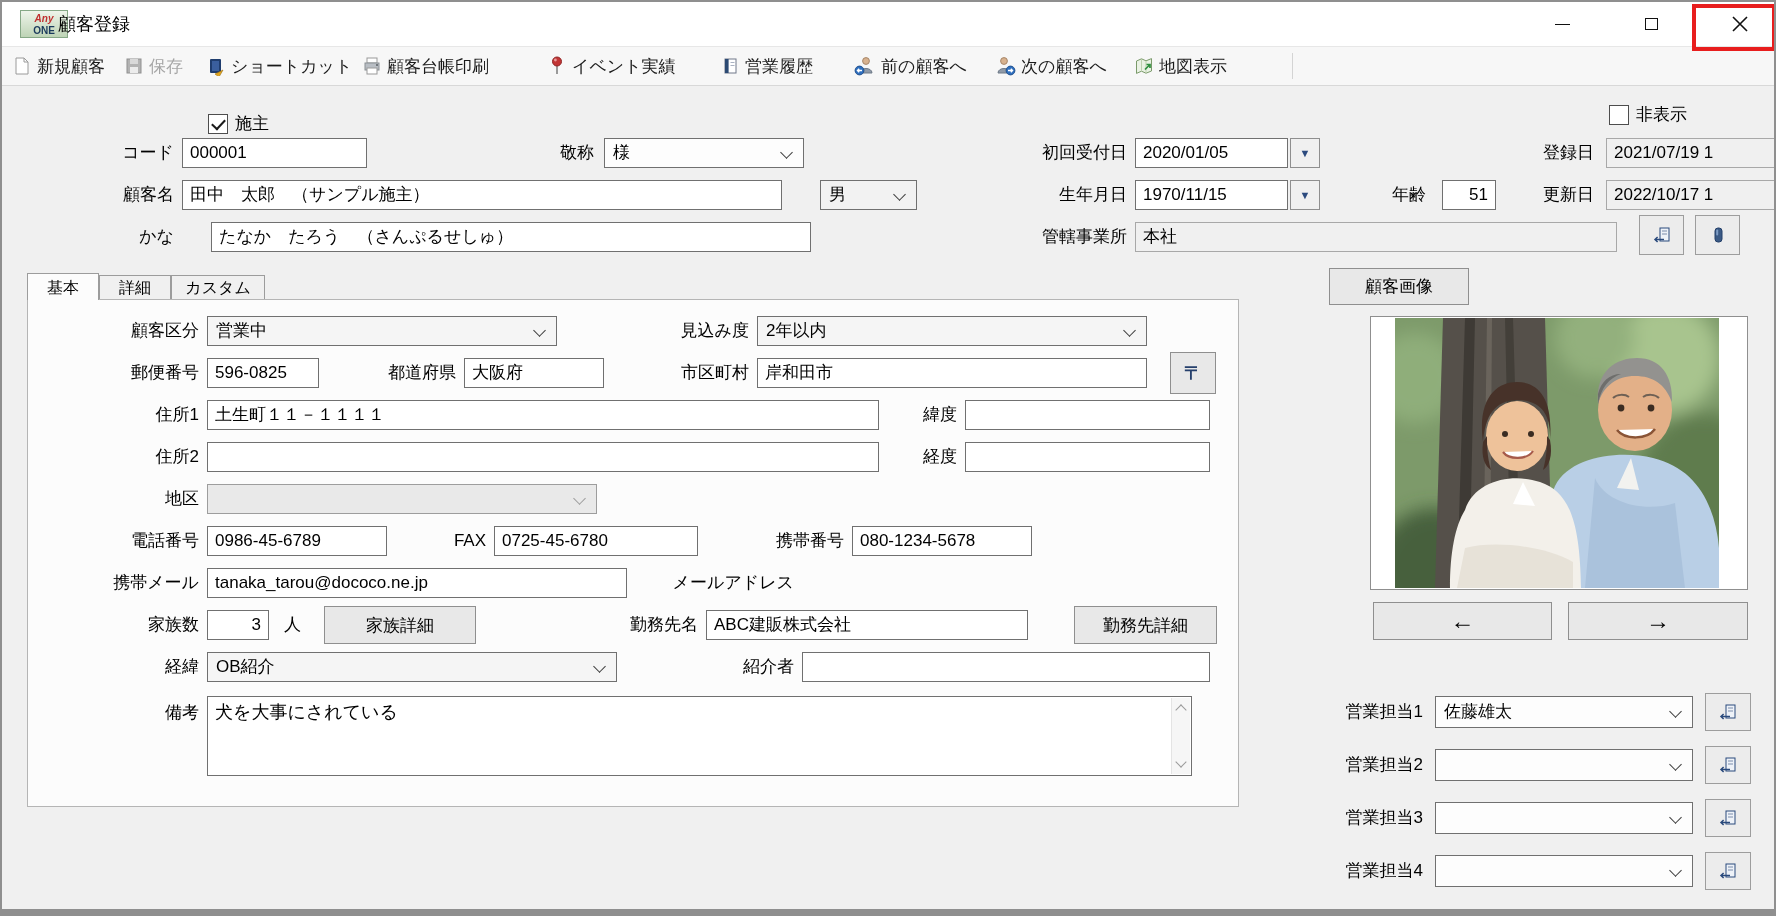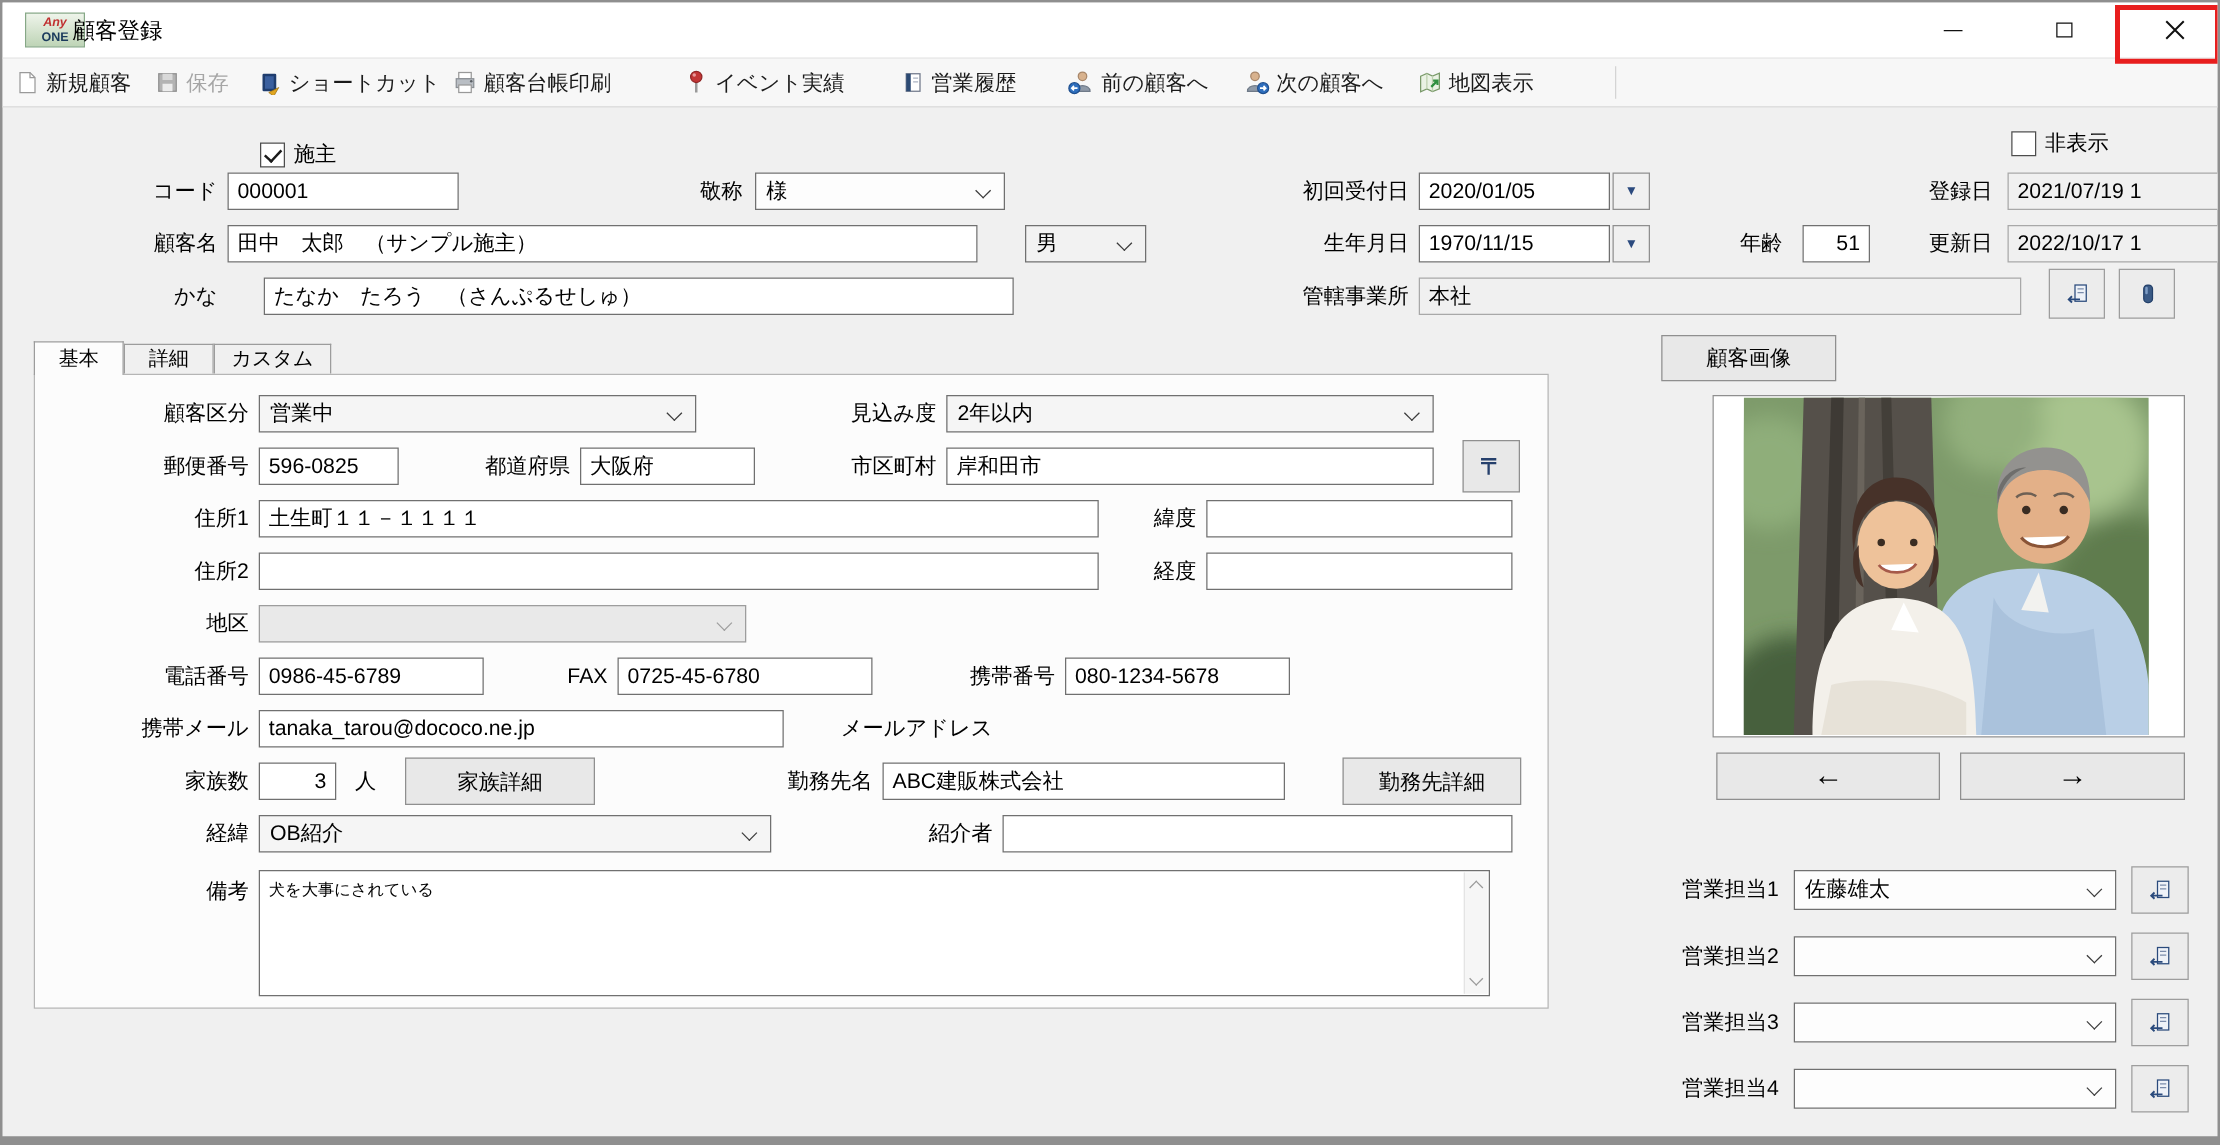--- a/index.html
+++ b/index.html
@@ -31,21 +31,21 @@
   .btn{position:absolute;background:#e8e8e8;border:1px solid #8f8f8f;font-size:17px;color:#000;display:flex;align-items:center;justify-content:center;}
   .chk{position:absolute;width:20px;height:20px;background:#fff;border:1px solid #4d4d4d;}
   .chk.checked::after{content:"";position:absolute;left:3px;top:4px;width:11px;height:6px;border-left:2.2px solid #1a1a1a;border-bottom:2.2px solid #1a1a1a;transform:rotate(-47deg);}
   .ddbtn{position:absolute;width:30px;height:30px;background:#f0f0f0;border:1px solid #8f8f8f;display:flex;align-items:center;justify-content:center;font-size:11px;color:#2b4a7e;}
   .smbtn{position:absolute;width:45px;height:40px;background:#ececec;border:1px solid #9d9d9d;display:flex;align-items:center;justify-content:center;}
   
   .tab{position:absolute;top:273px;height:24px;line-height:24px;text-align:center;font-size:16px;background:#f0f0f0;border:1px solid #9c9c9c;border-bottom:none;}
   .tab.active{top:271px;height:27px;line-height:27px;background:#fcfcfc;z-index:3;}
   .panel{position:absolute;left:25px;top:297px;width:1212px;height:508px;background:#fcfcfc;border:1px solid #b5b5b5;}
   
-  .remarks{position:absolute;left:205px;top:694px;width:985px;height:101px;background:#fff;border:1px solid #707070;font-size:13px;line-height:24px;padding:3px 26px 3px 7px;}
+  .remarks{position:absolute;left:205px;top:694px;width:985px;height:80px;background:#fff;border:1px solid #707070;font-size:18px;line-height:24px;padding:3px 26px 3px 7px;}
   .rscroll{position:absolute;right:1px;top:1px;bottom:1px;width:19px;background:#f6f6f6;border-left:1px solid #e4e4e4;}
   .sarr{position:absolute;left:5px;width:8px;height:8px;border-right:1.5px solid #9a9a9a;border-bottom:1.5px solid #9a9a9a;}
   .sarr.up{top:8px;transform:rotate(-135deg);}
   .sarr.dn{bottom:8px;transform:rotate(45deg);}
   .photoframe{position:absolute;left:1368px;top:314px;width:378px;height:274px;background:#fff;border:1px solid #8f8f8f;}
   .arrowbtn{font-size:24px;font-weight:bold;}
 </style>
 </head>
 <body>
 

